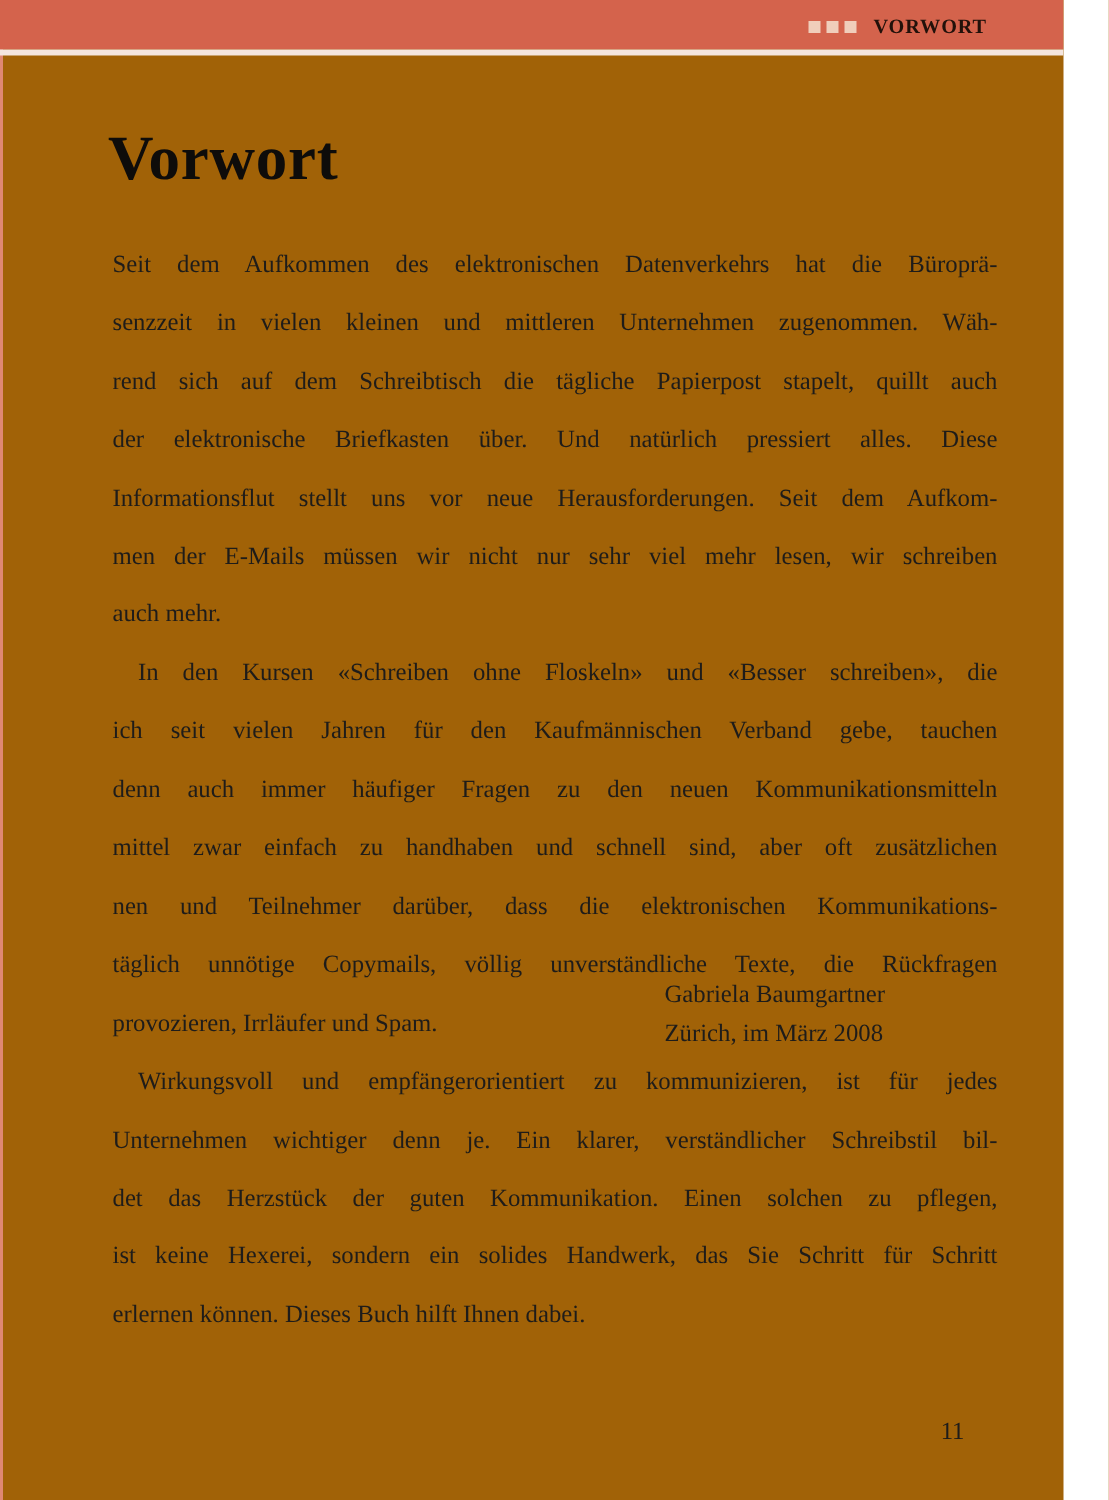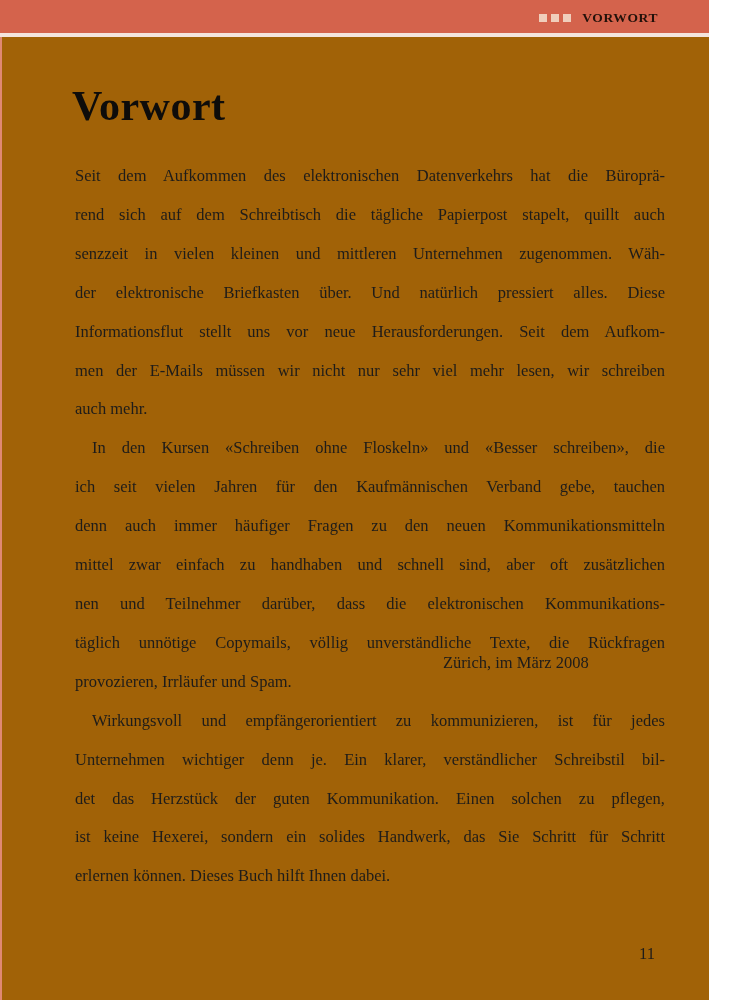--- a/index.html
+++ b/index.html
@@ -89,21 +89,21 @@
   .signature {
     position: absolute;
     left: 443px;
     top: 650px;
     font-size: 16.5px;
     line-height: 25.5px;
     color: #1e1c1a;
   }
   .page-number {
     position: absolute;
-    right: 54px;
+    right: 66px;
     top: 944px;
     font-size: 16.5px;
     color: #1e1c1a;
   }
 </style>
 </head>
 <body>
 
 <div class="page">
 
@@ -117,22 +117,22 @@
       <span class="header-label">VORWORT</span>
     </div>
   </div>
   <div class="header-bar-underline"></div>
 
   <div class="content">
     <h1 class="page-title">Vorwort</h1>
     <div class="paragraphs">
         <div class="para">
           <div class="line">Seit dem Aufkommen des elektronischen Datenverkehrs hat die Büroprä-</div>
+          <div class="line">senzzeit in vielen kleinen und mittleren Unternehmen zugenommen. Wäh-</div>
           <div class="line">rend sich auf dem Schreibtisch die tägliche Papierpost stapelt, quillt auch</div>
-          <div class="line">senzzeit in vielen kleinen und mittleren Unternehmen zugenommen. Wäh-</div>
           <div class="line">der elektronische Briefkasten über. Und natürlich pressiert alles. Diese</div>
           <div class="line">Informationsflut stellt uns vor neue Herausforderungen. Seit dem Aufkom-</div>
           <div class="line">men der E-Mails müssen wir nicht nur sehr viel mehr lesen, wir schreiben</div>
           <div class="line last">auch mehr.</div>
         </div>
         <div class="para">
           <div class="line indent">In den Kursen «Schreiben ohne Floskeln» und «Besser schreiben», die</div>
           <div class="line">ich seit vielen Jahren für den Kaufmännischen Verband gebe, tauchen</div>
           <div class="line">denn auch immer häufiger Fragen zu den neuen Kommunikationsmitteln</div>
           <div class="line">mittel zwar einfach zu handhaben und schnell sind, aber oft zusätzlichen</div>
@@ -144,18 +144,19 @@
           <div class="line indent">Wirkungsvoll und empfängerorientiert zu kommunizieren, ist für jedes</div>
           <div class="line">Unternehmen wichtiger denn je. Ein klarer, verständlicher Schreibstil bil-</div>
           <div class="line">det das Herzstück der guten Kommunikation. Einen solchen zu pflegen,</div>
           <div class="line">ist keine Hexerei, sondern ein solides Handwerk, das Sie Schritt für Schritt</div>
           <div class="line last">erlernen können. Dieses Buch hilft Ihnen dabei.</div>
         </div>
       </div>
   </div>
 
   <div class="signature">
+    <div>Gabriela Baumgartner</div>
     <div>Zürich, im März 2008</div>
   </div>
 
   <div class="page-number">11</div>
 
 </div>
 
 </body></html>

